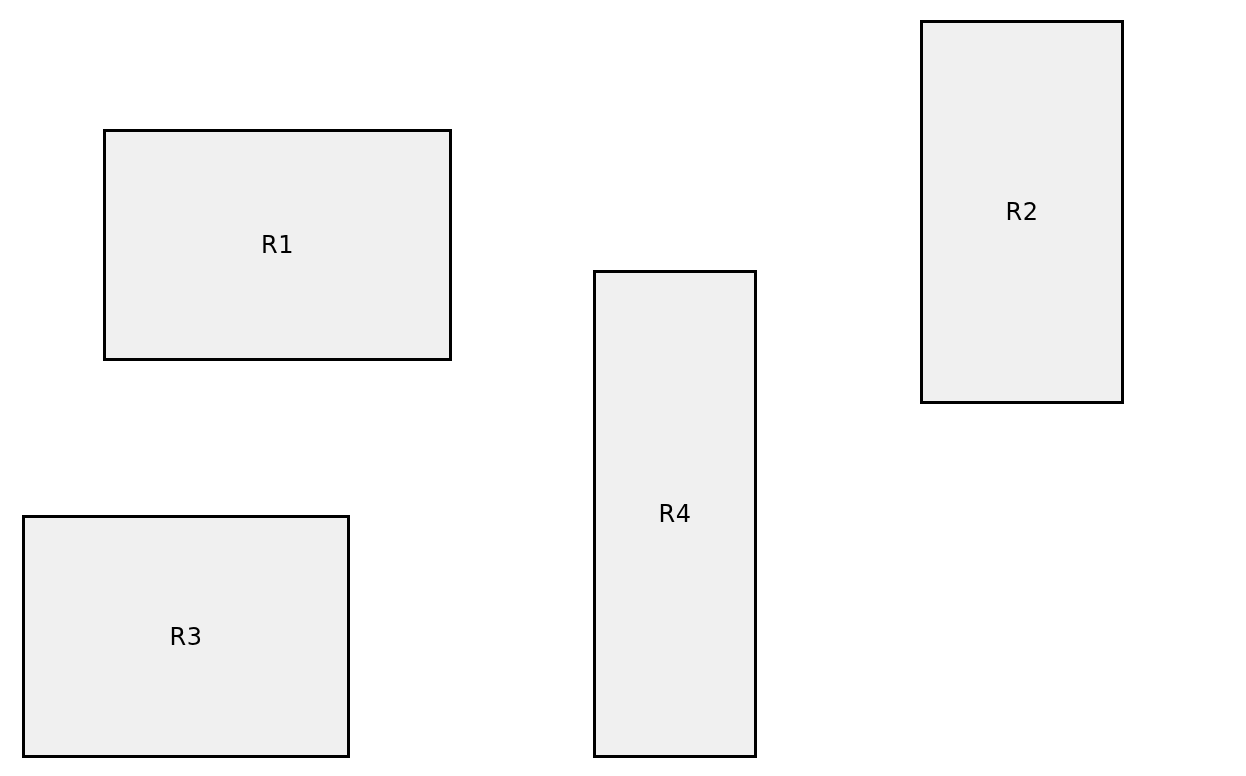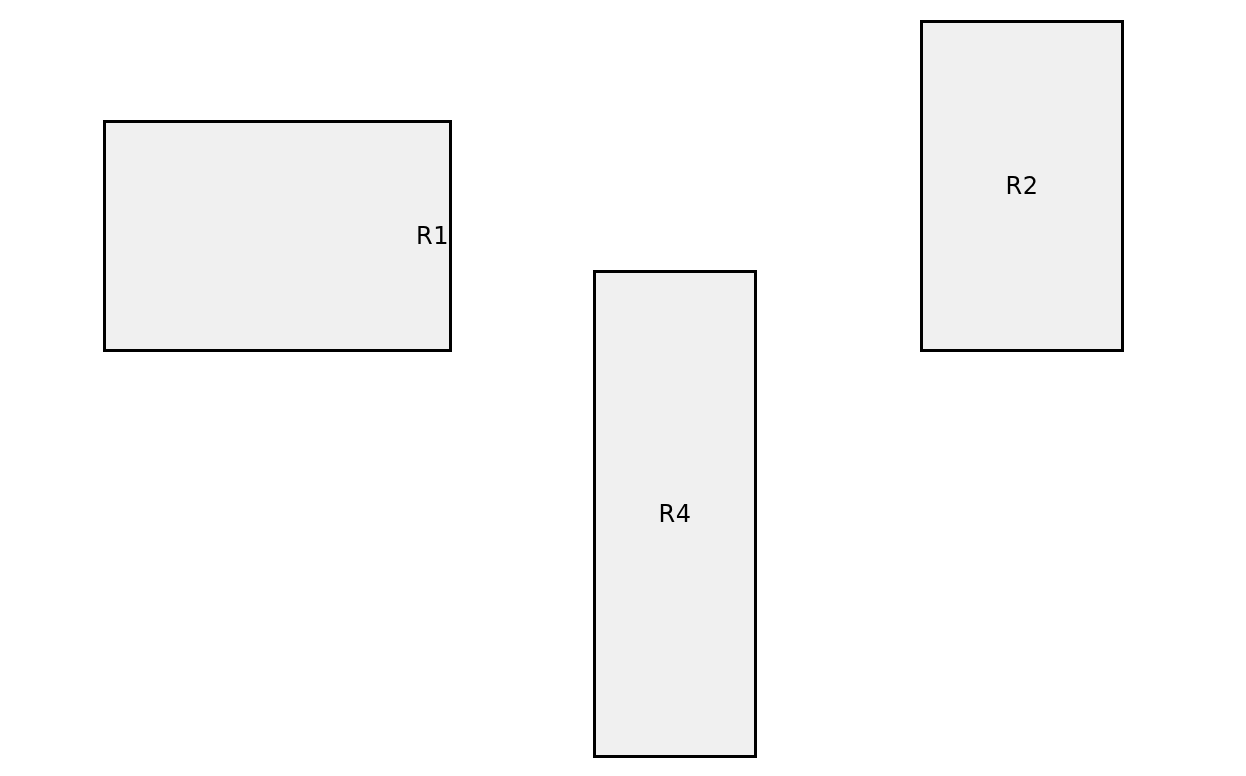--- a/index.html
+++ b/index.html
@@ -32,26 +32,29 @@
     font-size: 24px;
     color: #000000;
     user-select: none;
     letter-spacing: 0.5px;
   }
 </style>
 </head>
 <body>
 
 <div class="canvas">
-  <div class="rect" style="left: 103px; top: 120px; width: 349px; height: 232px; background: rgb(240, 240, 240); border-color: rgb(0, 0, 0); justify-content: flex-end;">
+  <div class="rect" style="left: 103px; top: 129px; width: 349px; height: 232px; background: rgb(240, 240, 240); border-color: rgb(0, 0, 0);">
     <span class="rect-label">R1</span>
   </div>
 
-  <div class="rect" style="left: 920px; top: 20px; width: 204px; height: 332px; background: rgb(240, 240, 240); border-color: rgb(0, 0, 0);">
+  <div class="rect" style="left: 920px; top: 20px; width: 204px; height: 384px; background: rgb(240, 240, 240); border-color: rgb(0, 0, 0);">
     <span class="rect-label">R2</span>
   </div>
 
+  <div class="rect" style="left: 22px; top: 515px; width: 328px; height: 243px; background: rgb(240, 240, 240); border-color: rgb(0, 0, 0);">
+    <span class="rect-label">R3</span>
+  </div>
 
   <div class="rect" style="left: 593px; top: 270px; width: 164px; height: 488px; background: rgb(240, 240, 240); border-color: rgb(0, 0, 0);">
     <span class="rect-label">R4</span>
   </div>
 
 </div>
 
 </body></html>

